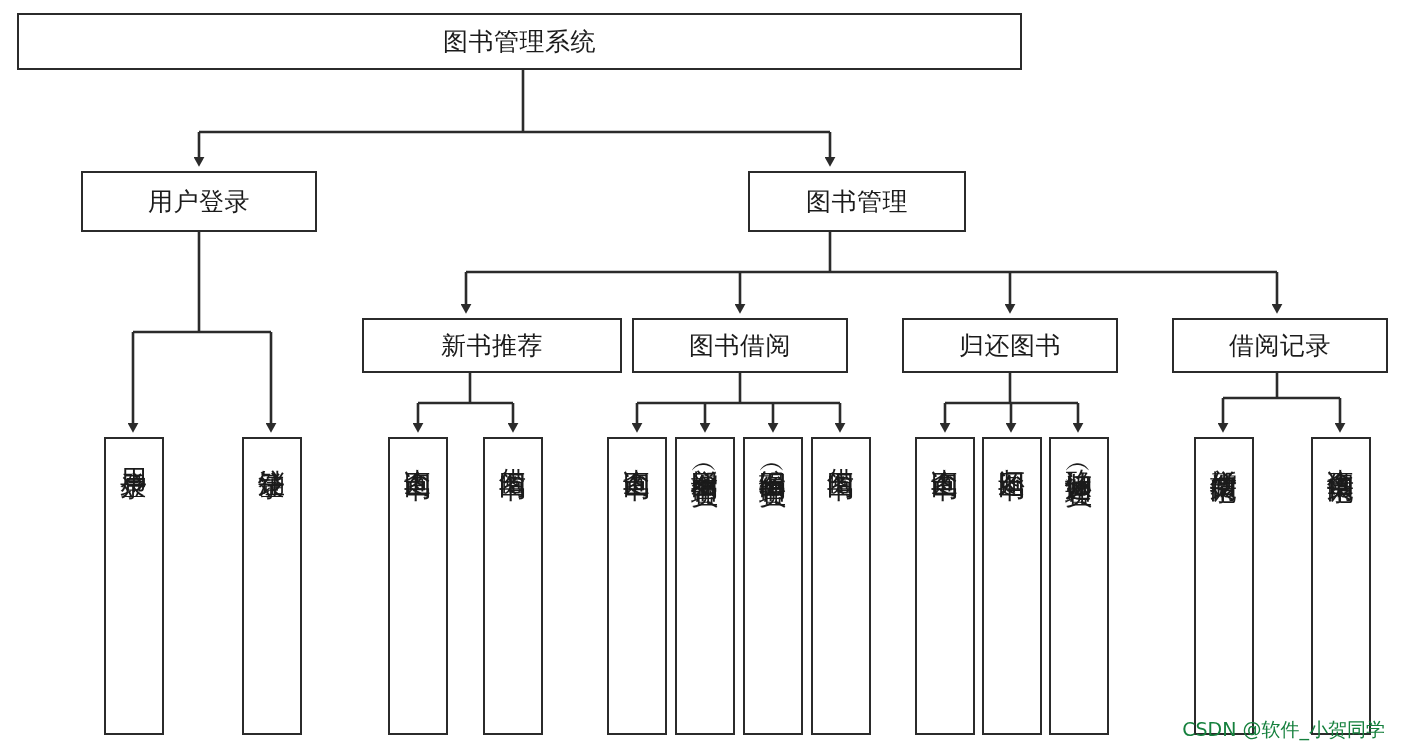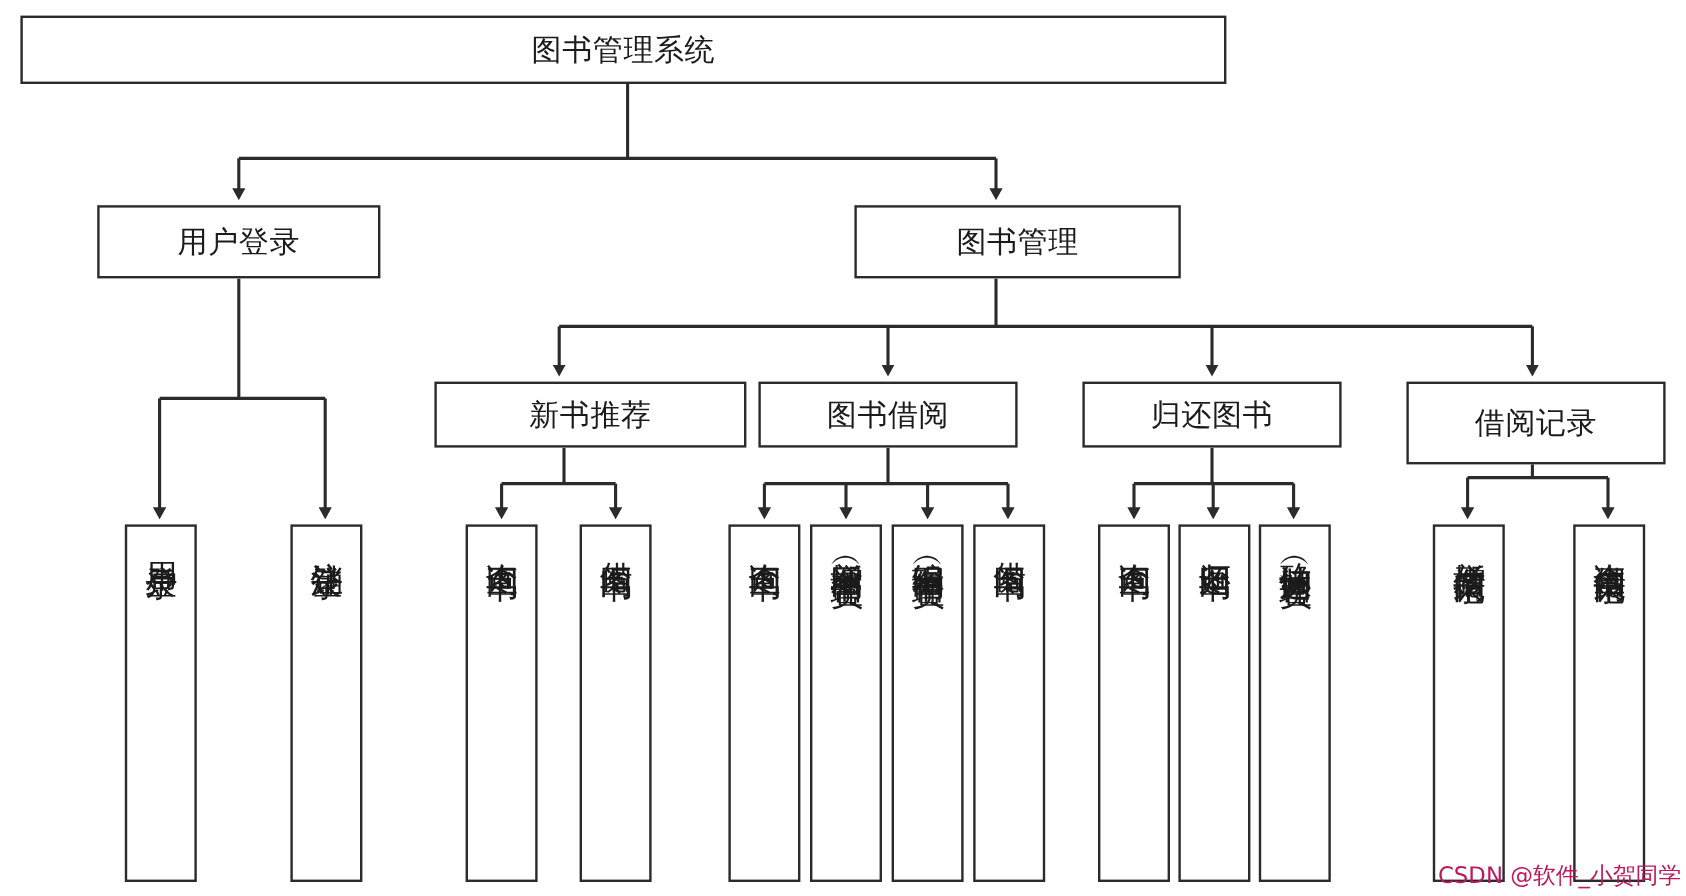--- a/index.html
+++ b/index.html
@@ -58,24 +58,24 @@
   .node.v .node-label {
     writing-mode: vertical-rl;
     text-orientation: upright;
     font-size: 27px;
     line-height: 1.0;
     letter-spacing: 2px;
     white-space: nowrap;
   }
   .watermark {
     position: absolute;
-    right: 4px;
+    right: 20px;
     bottom: 4px;
     font-size: 19px;
-    color: #be185d;
+    color: #15803d;
     z-index: 5;
     white-space: nowrap;
     pointer-events: none;
   }
 </style>
 </head>
 <body>
 
 <div id="canvas">
 
@@ -130,37 +130,37 @@
   </svg>
 
   <div class="node h root" style="left:17px; top:13px; width:1005px; height:57px;">
     <span class="node-label">图书管理系统</span>
   </div>
 
   <div class="node h" style="left:81px; top:171px; width:236px; height:61px;">
     <span class="node-label">用户登录</span>
   </div>
 
-  <div class="node h" style="left:712px; top:171px; width:272px; height:61px;">
+  <div class="node h" style="left:748px; top:171px; width:218px; height:61px;">
     <span class="node-label">图书管理</span>
   </div>
 
   <div class="node h" style="left:362px; top:318px; width:260px; height:55px;">
     <span class="node-label">新书推荐</span>
   </div>
 
   <div class="node h" style="left:632px; top:318px; width:216px; height:55px;">
     <span class="node-label">图书借阅</span>
   </div>
 
   <div class="node h" style="left:902px; top:318px; width:216px; height:55px;">
     <span class="node-label">归还图书</span>
   </div>
 
-  <div class="node h" style="left:1172px; top:318px; width:216px; height:69px;">
+  <div class="node h" style="left:1172px; top:318px; width:216px; height:55px;">
     <span class="node-label">借阅记录</span>
   </div>
 
   <div class="node v" style="left:104px; top:437px; width:60px; height:298px;">
     <span class="node-label">用户登录</span>
   </div>
 
   <div class="node v" style="left:242px; top:437px; width:60px; height:298px;">
     <span class="node-label">注销登录</span>
   </div>

